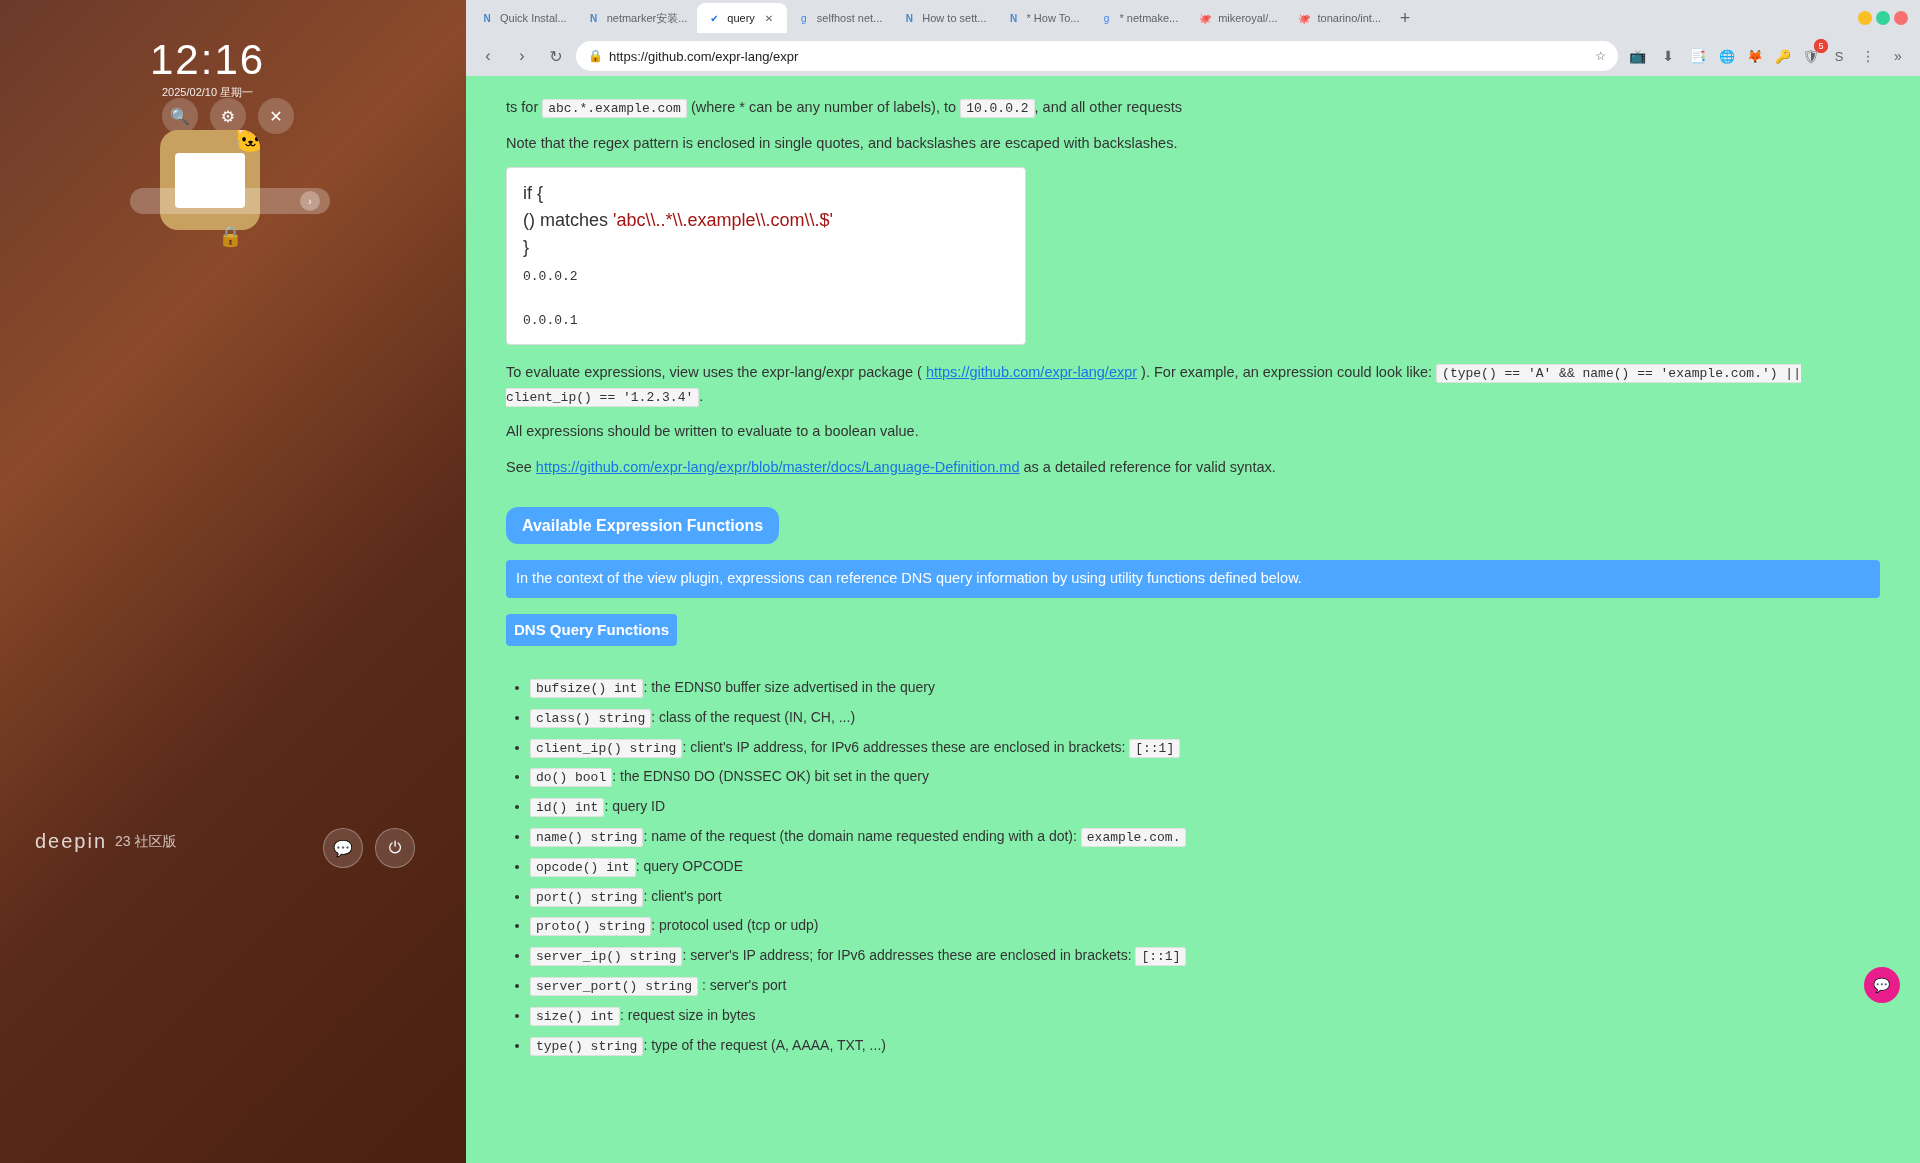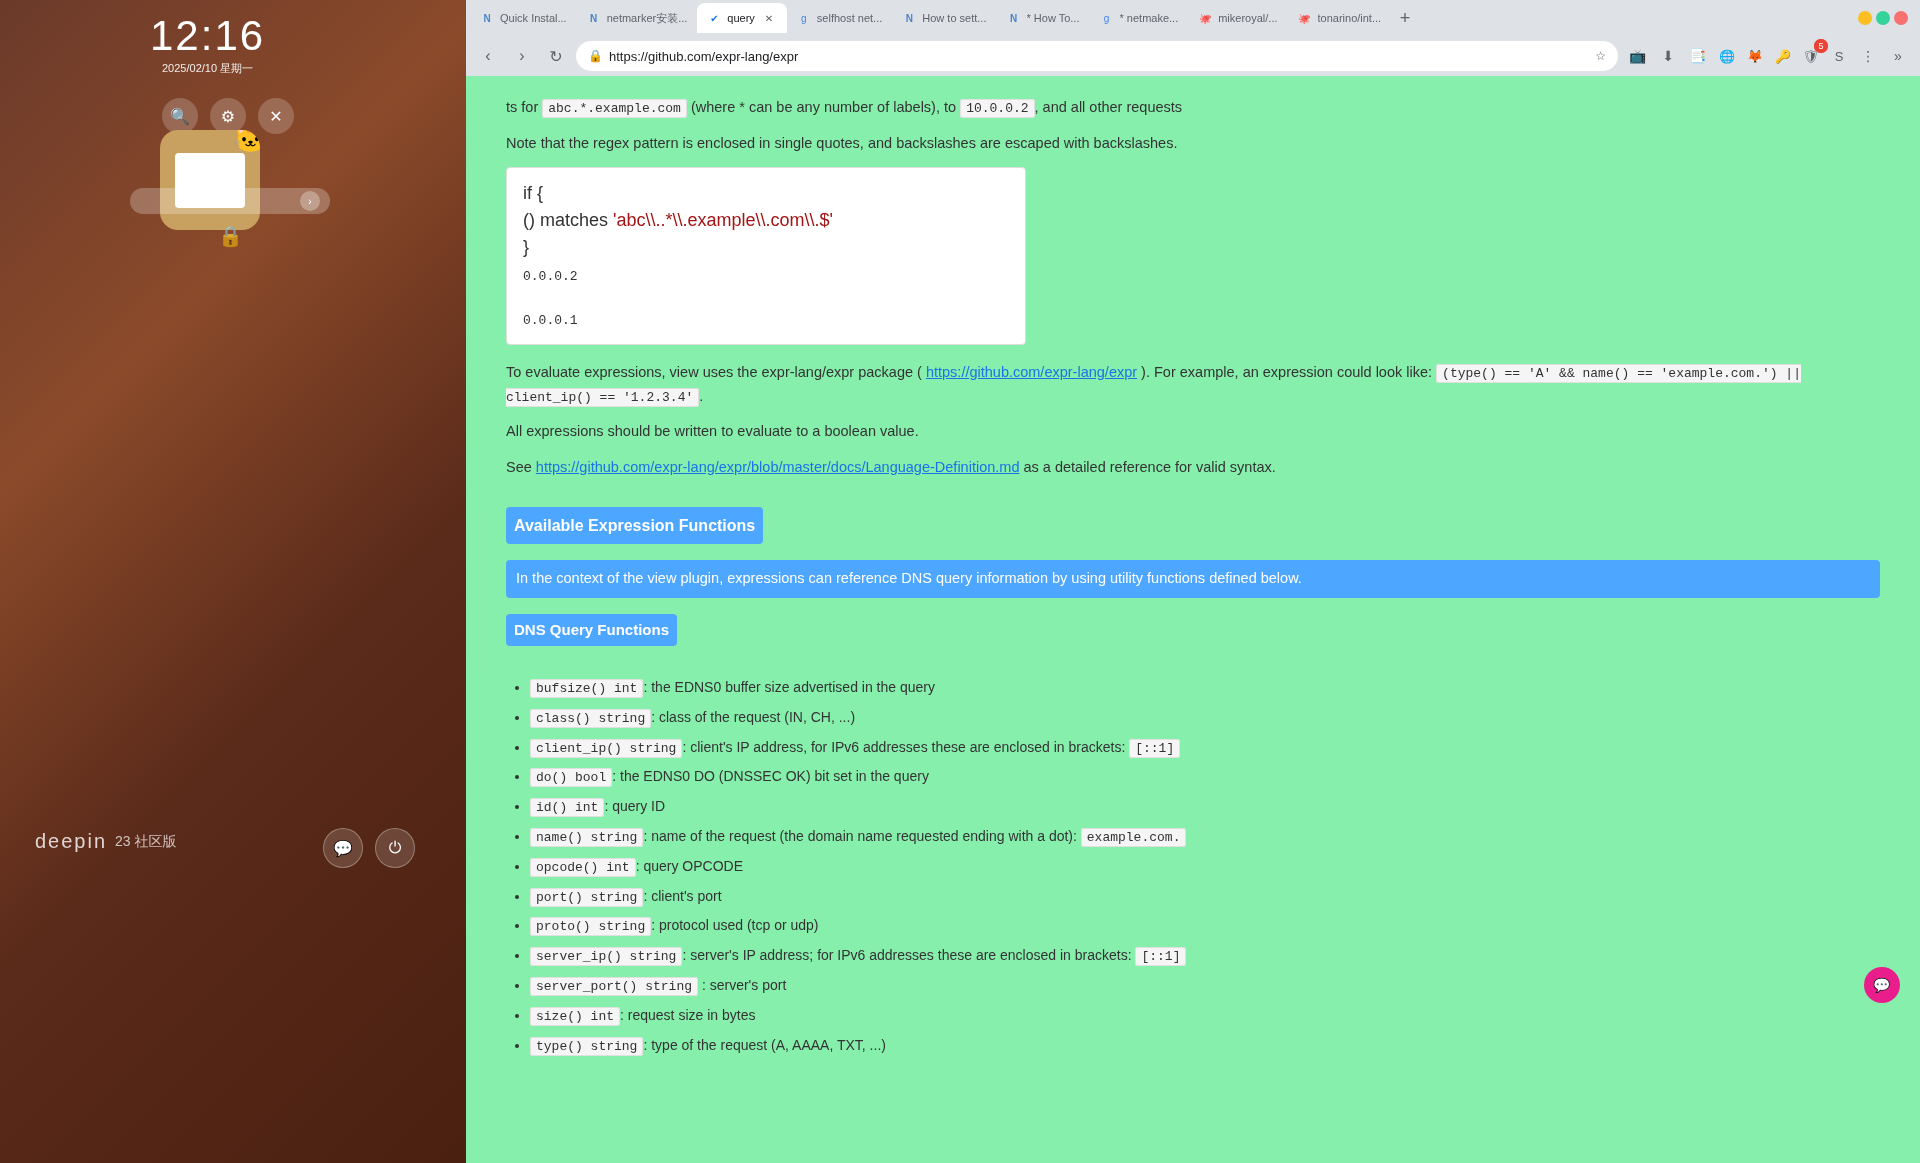--- a/index.html
+++ b/index.html
@@ -28,20 +28,21 @@
       left: 150px;
       color: white;
       text-align: center;
       z-index: 10;
     }
     #clock-time {
       font-size: 42px;
       font-weight: 300;
       letter-spacing: 2px;
       line-height: 1;
+      margin-top: 24px;
     }
     #clock-date {
       font-size: 11px;
       opacity: 0.9;
       margin-top: 4px;
     }
 
     
     #desktop-top-icons {
       position: absolute;
@@ -650,21 +651,21 @@
 
     <p class="content-para">
       All expressions should be written to evaluate to a boolean value.
     </p>
 
     <p class="content-para">
       See <a class="content-link">https://github.com/expr-lang/expr/blob/master/docs/Language-Definition.md</a> as a detailed reference for valid syntax.
     </p>
 
     
-    <h2 class="section-heading" style="background:#4da6ff; color:white; border:none; padding: 6px 8px; border-radius:4px; display:inline-block; font-size:16px; margin: 16px 0 8px;">
+    <h2 class="section-heading" style="background:#4da6ff; color:white; border:none; padding: 6px 16px; border-radius:12px; display:inline-block; font-size:16px; margin: 16px 0 8px;">
       Available Expression Functions
     </h2>
 
     
     <p style="background:#4da6ff; color:white; padding: 8px 10px; border-radius:4px; margin: 8px 0 16px; line-height:1.5;">
       In the context of the view plugin, expressions can reference DNS query information by using utility functions defined below.
     </p>
 
     
     <h3 style="background:#4da6ff; color:white; padding: 4px 8px; border-radius:4px; display:inline-block; font-size:15px; margin: 0 0 10px;">

